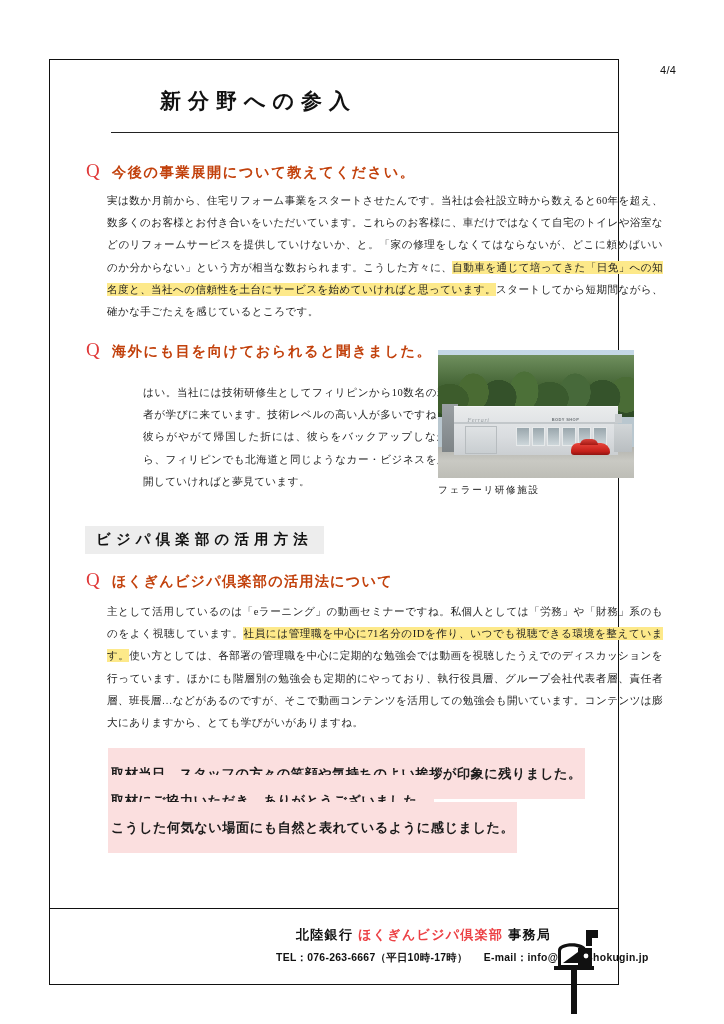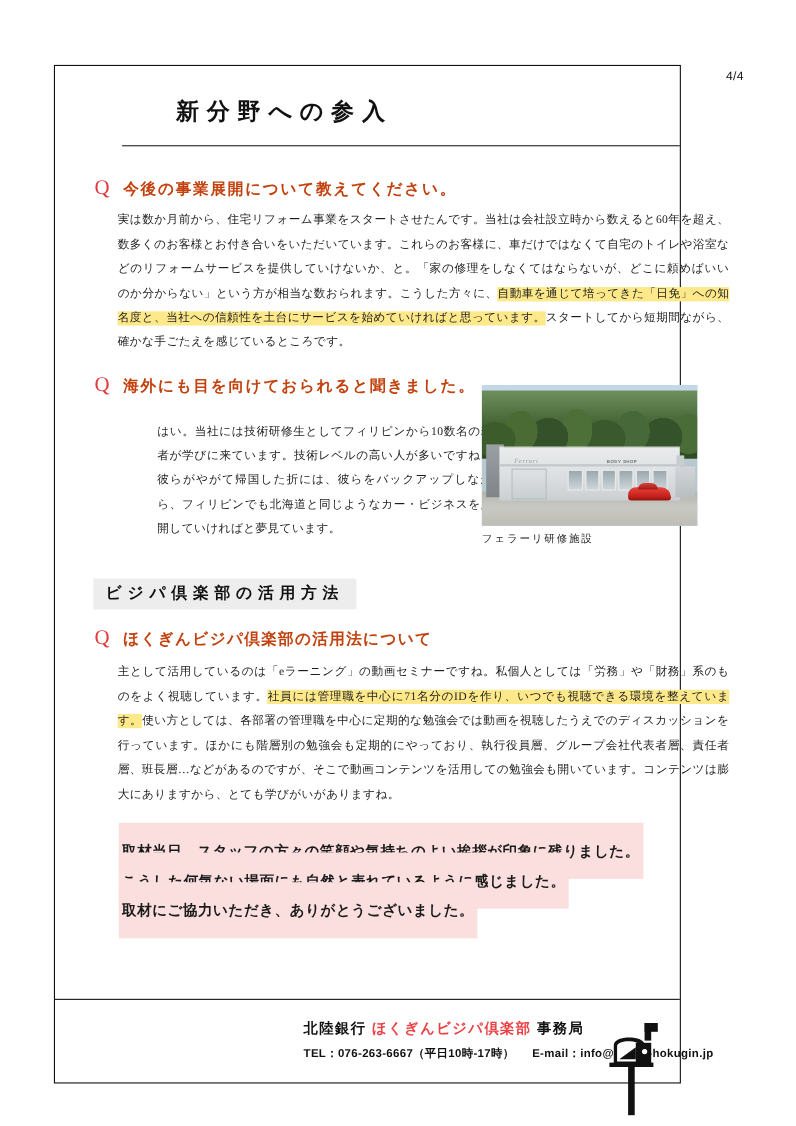--- a/index.html
+++ b/index.html
@@ -285,20 +285,21 @@
     position: absolute;
     left: 190px;
     top: 0;
   }
   .contact-org {
     font-size: 13px;
     font-weight: bold;
     letter-spacing: 1.3px;
     color: #111;
     white-space: nowrap;
+    margin-left: 20px;
   }
   .contact-org .red { color: #ec4044; }
   .contact-detail {
     margin-top: 7px;
     font-size: 10.4px;
     font-weight: bold;
     letter-spacing: 0.3px;
     color: #111;
     white-space: nowrap;
   }
@@ -368,22 +369,22 @@
     <div class="band-heading">ビジパ倶楽部の活用方法</div>
 
     <div class="q-row q3">
       <span class="q-mark">Q</span>
       <span class="q-text">ほくぎんビジパ倶楽部の活用法について</span>
     </div>
     <div class="answer a3"><span>主として活用しているのは「eラーニング」の動画セミナーですね。私個人としては「労務」や「財務」系のものをよく視聴しています。</span><span class="hl-yellow">社員には管理職を中心に71名分のIDを作り、いつでも視聴できる環境を整えています。</span><span>使い方としては、各部署の管理職を中心に定期的な勉強会では動画を視聴したうえでのディスカッションを行っています。ほかにも階層別の勉強会も定期的にやっており、執行役員層、グループ会社代表者層、責任者層、班長層…などがあるのですが、そこで動画コンテンツを活用しての勉強会も開いています。コンテンツは膨大にありますから、とても学びがいがありますね。</span></div>
 
     <div class="closing">
       <div><span>取材当日、スタッフの方々の笑顔や気持ちのよい挨拶が印象に残りました。</span></div>
+      <div><span>取材にご協力いただき、ありがとうございました。</span></div>
       <div><span>こうした何気ない場面にも自然と表れているように感じました。</span></div>
-      <div><span>取材にご協力いただき、ありがとうございました。</span></div>
     </div>
 
     <div class="footer-rule"></div>
     <div class="footer">
       <div class="contact-lines">
         <div class="contact-org"><span>北陸銀行</span>&nbsp;<span class="red">ほくぎんビジパ倶楽部</span>&nbsp;<span>事務局</span></div>
         <div class="contact-detail"><span>TEL：076-263-6667（平日10時-17時）</span><span class="gap"></span><span>E-mail：info@bizipa-hokugin.jp</span></div>
       </div>
       <svg class="mailbox" viewBox="0 0 54 86" aria-hidden="true">
         <rect x="38" y="2" width="6" height="16" fill="#111"></rect>

